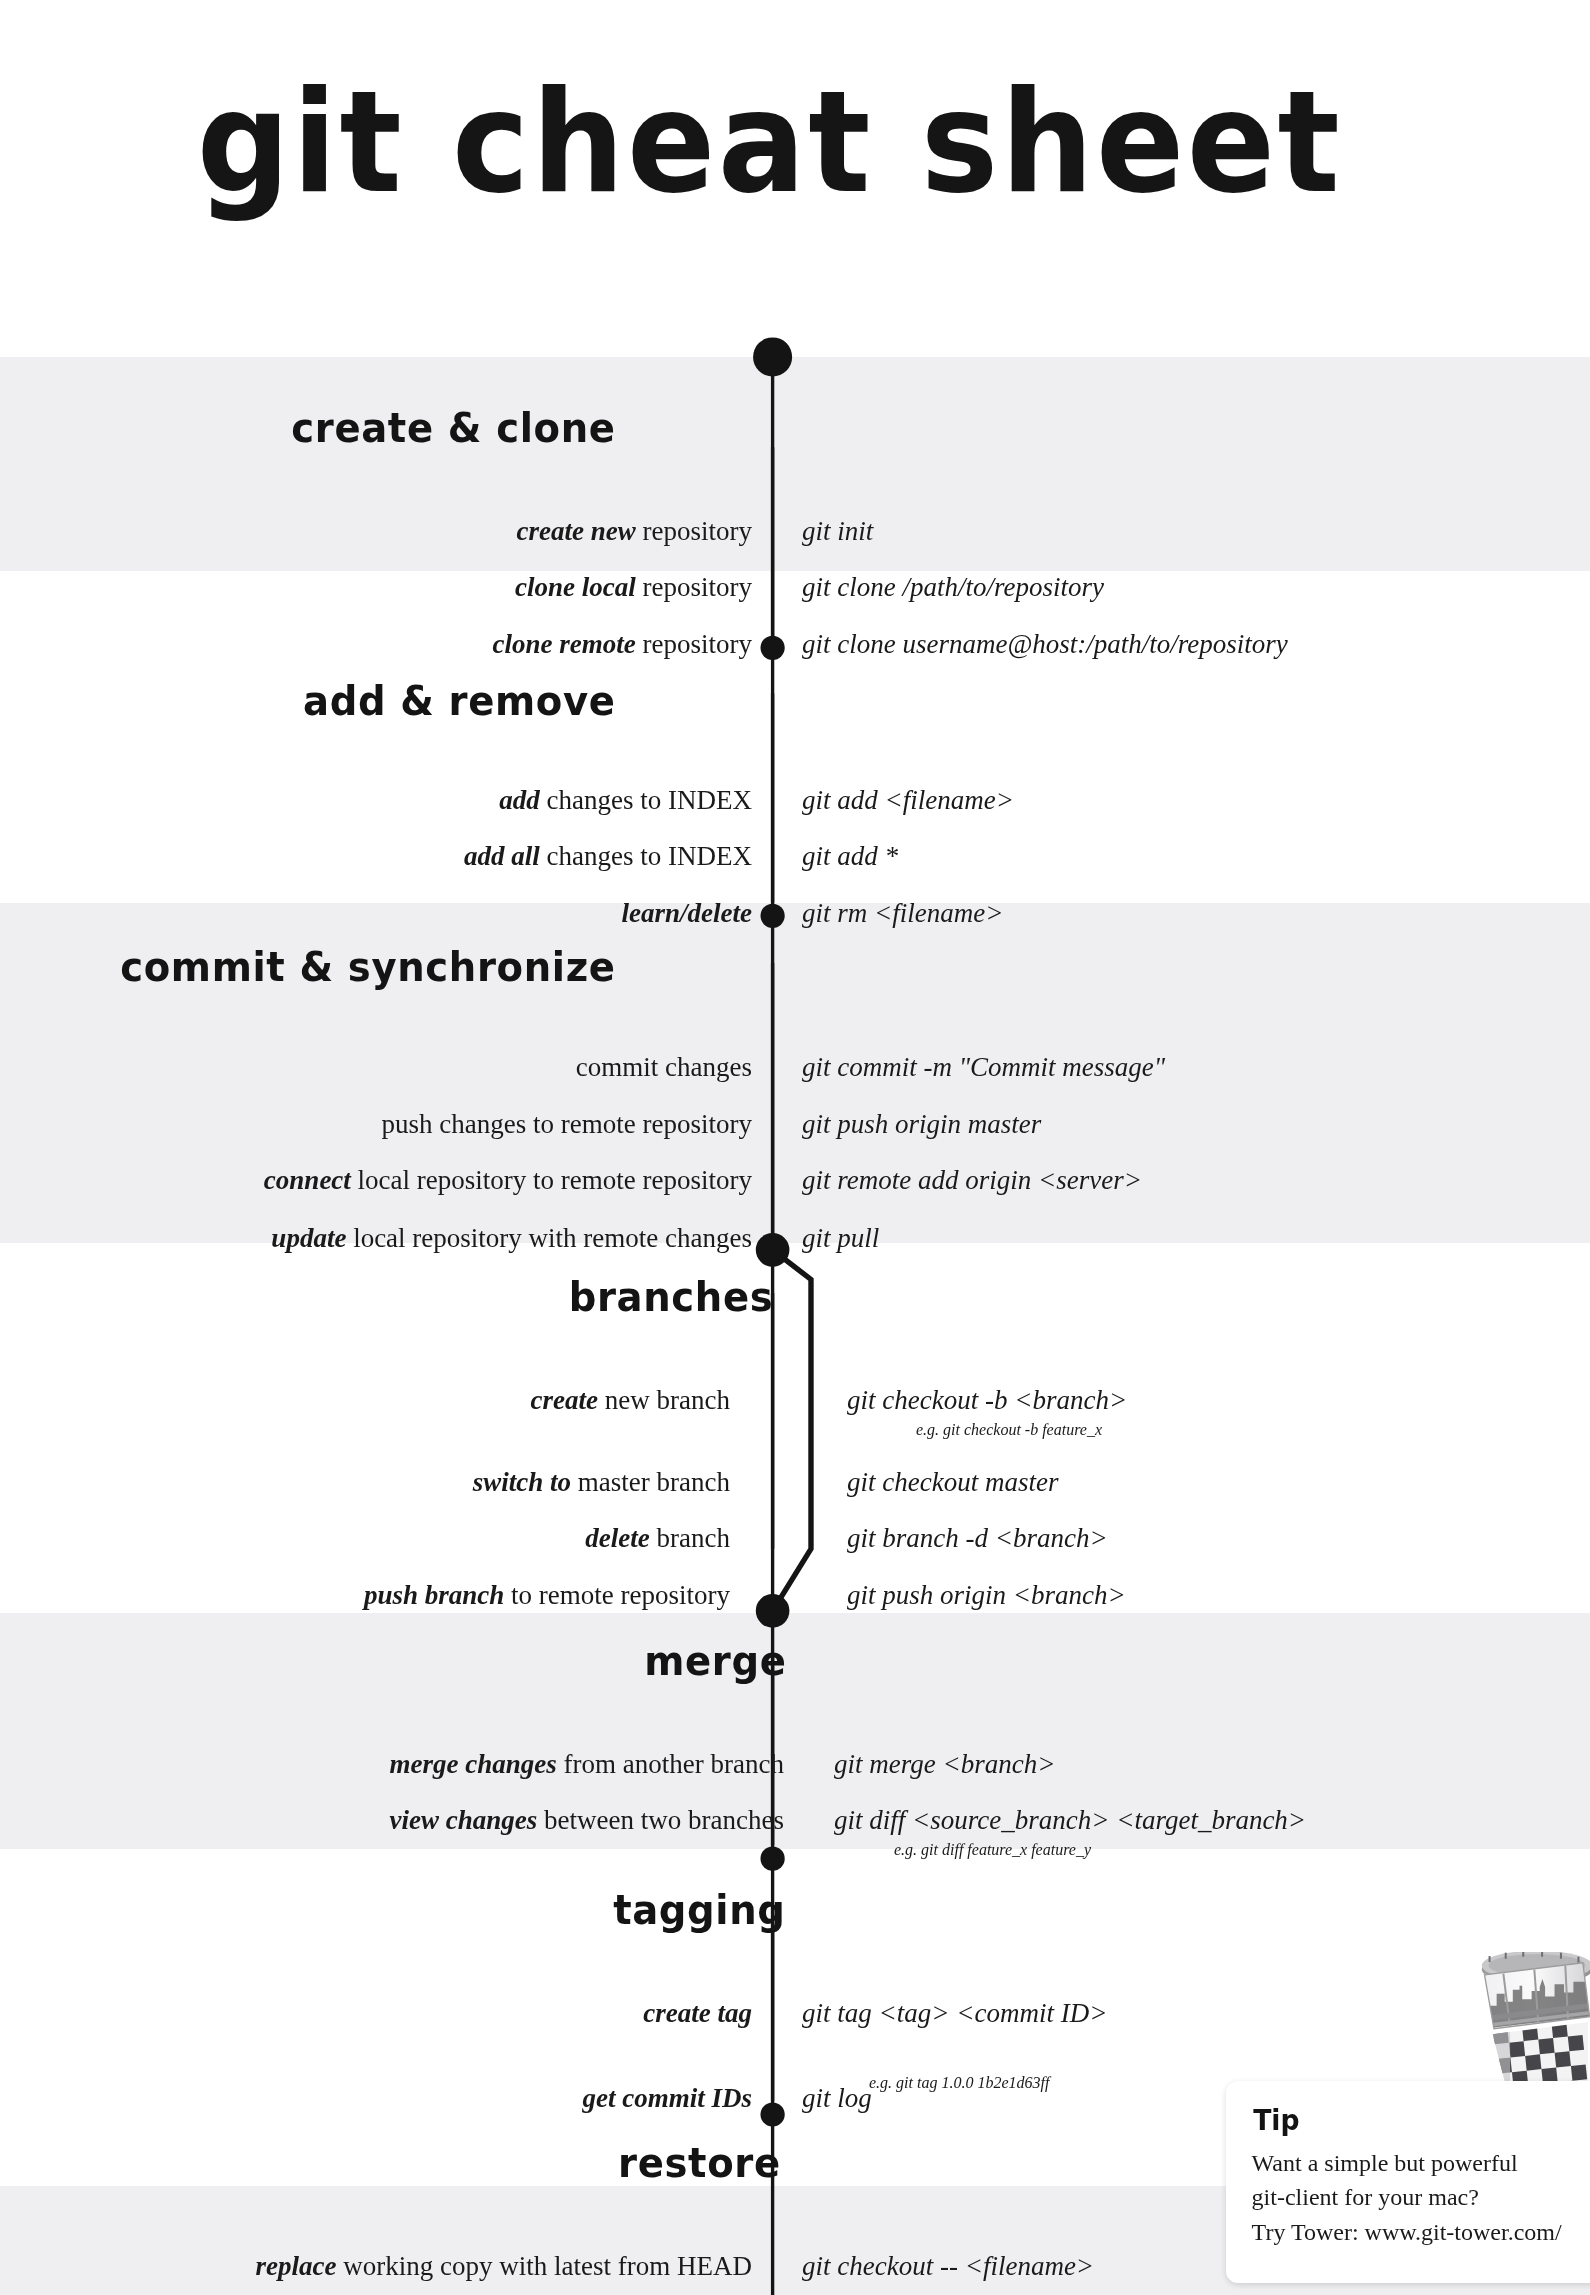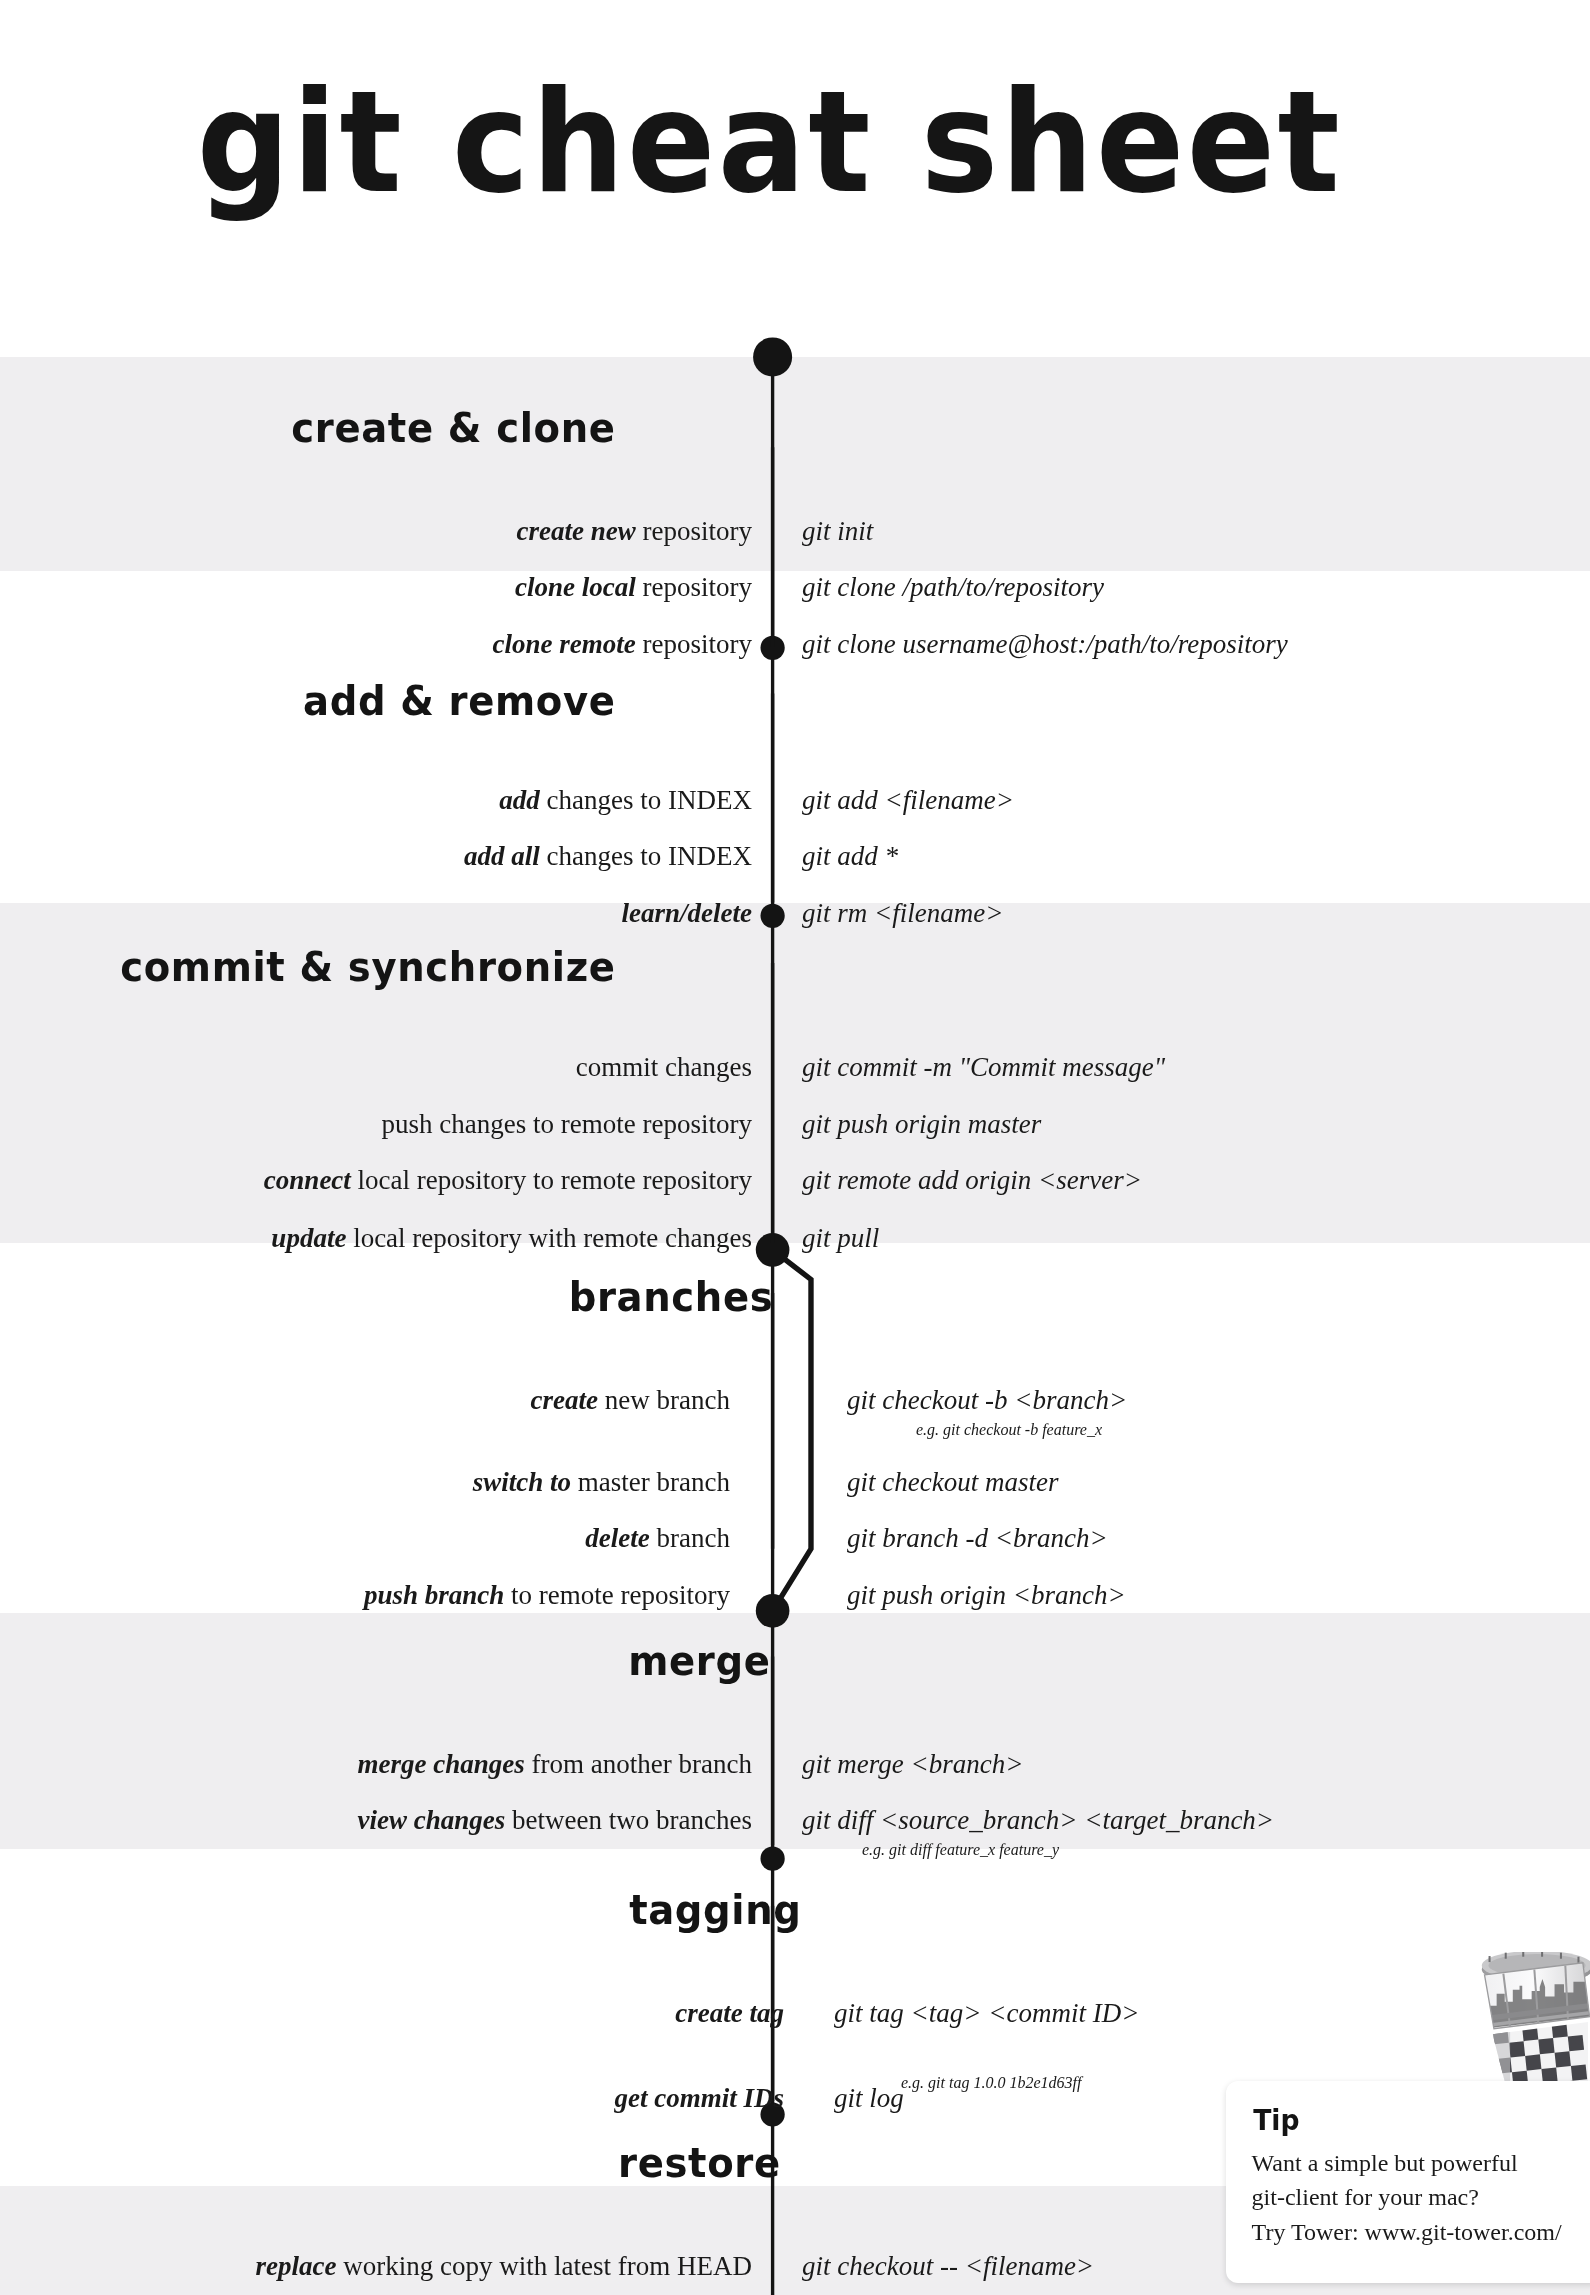--- a/index.html
+++ b/index.html
@@ -207,36 +207,36 @@
       <div class="lbl"><b>delete</b><span> branch</span></div>
       <div class="cmd">git branch -d &lt;branch&gt;</div>
     </div>
     <div class="row" style="top:260px;">
       <div class="lbl"><b>push branch</b><span> to remote repository</span></div>
       <div class="cmd">git push origin &lt;branch&gt;</div>
     </div>
   </div>
 </div>
 
-<div class="section" style="top:1637px;">
+<div class="section" style="top:1637px;padding-left:32px;">
   <div class="sec-head c-center" style="padding-right:6.7px;">merge</div>
   <div class="rows">
     <div class="row" style="top:65px;">
       <div class="lbl"><b>merge changes</b><span> from another branch</span></div>
       <div class="cmd">git merge &lt;branch&gt;</div>
     </div>
     <div class="row" style="top:121px;">
       <div class="lbl"><b>view changes</b><span> between two branches</span></div>
       <div class="cmd">git diff &lt;source_branch&gt; &lt;target_branch&gt;</div>
       <div class="eg" style="top:35px; left:862px;">e.g. git diff feature_x feature_y</div>
     </div>
   </div>
 </div>
 
-<div class="section" style="top:1886px;padding-left:32px;">
+<div class="section" style="top:1886px;">
   <div class="sec-head c-center" style="padding-right:6.7px;">tagging</div>
   <div class="rows">
     <div class="row" style="top:65px;">
       <div class="lbl"><b>create tag</b><span></span></div>
       <div class="cmd">git tag &lt;tag&gt; &lt;commit ID&gt;</div>
       <div class="eg" style="top:35px; left:869px;margin-top:40px;">e.g. git tag 1.0.0 1b2e1d63ff</div>
     </div>
     <div class="row" style="top:150px;">
       <div class="lbl"><b>get commit IDs</b><span></span></div>
       <div class="cmd">git log</div>

